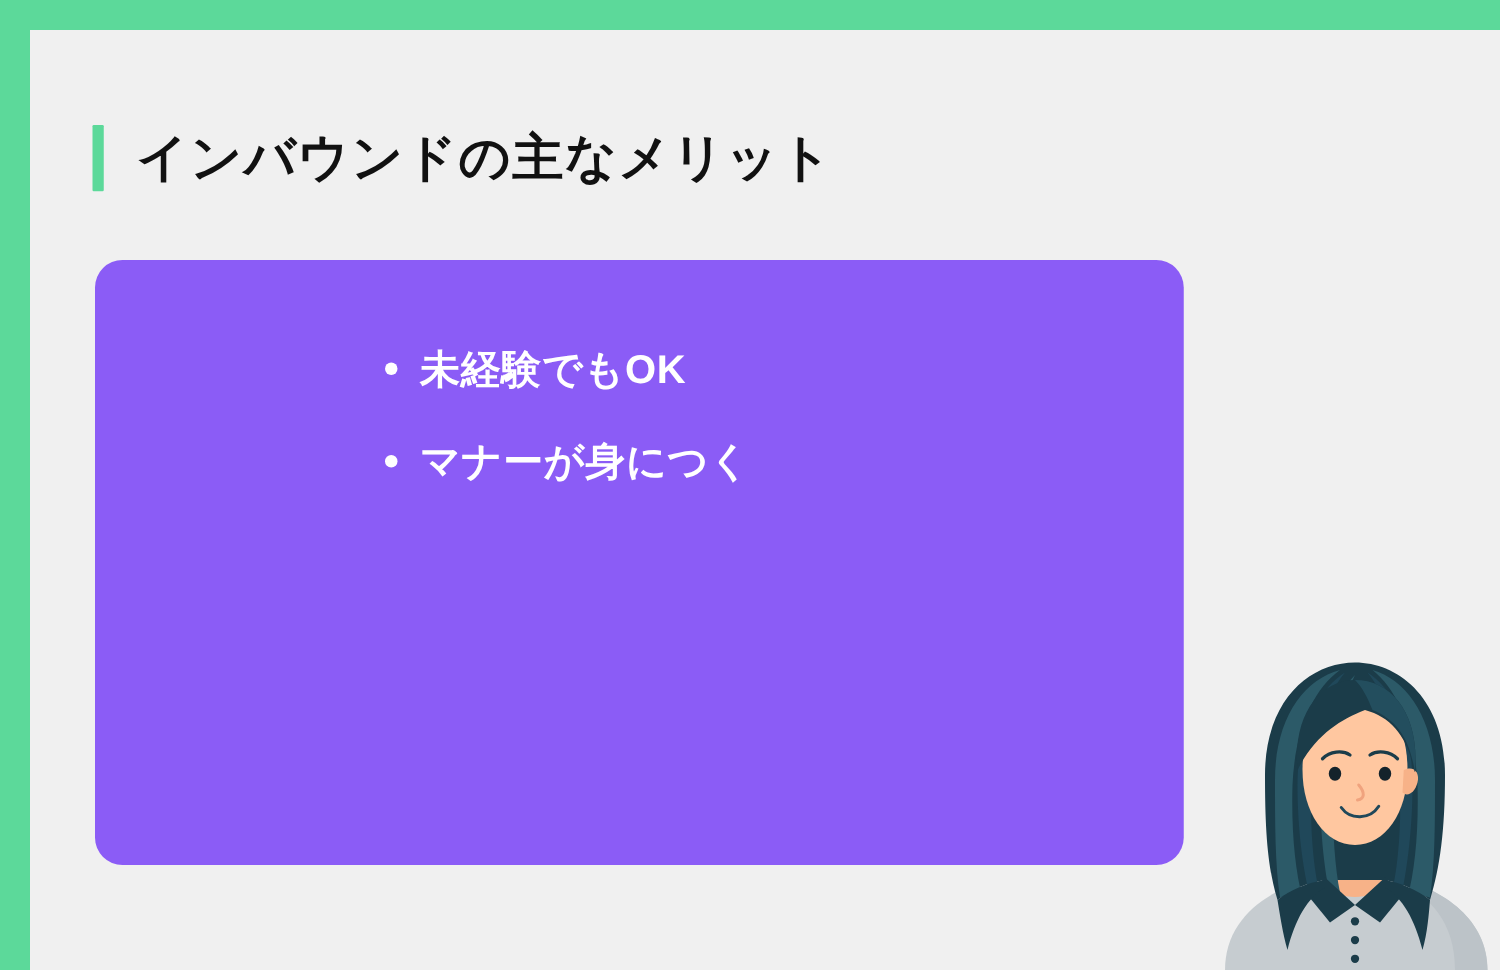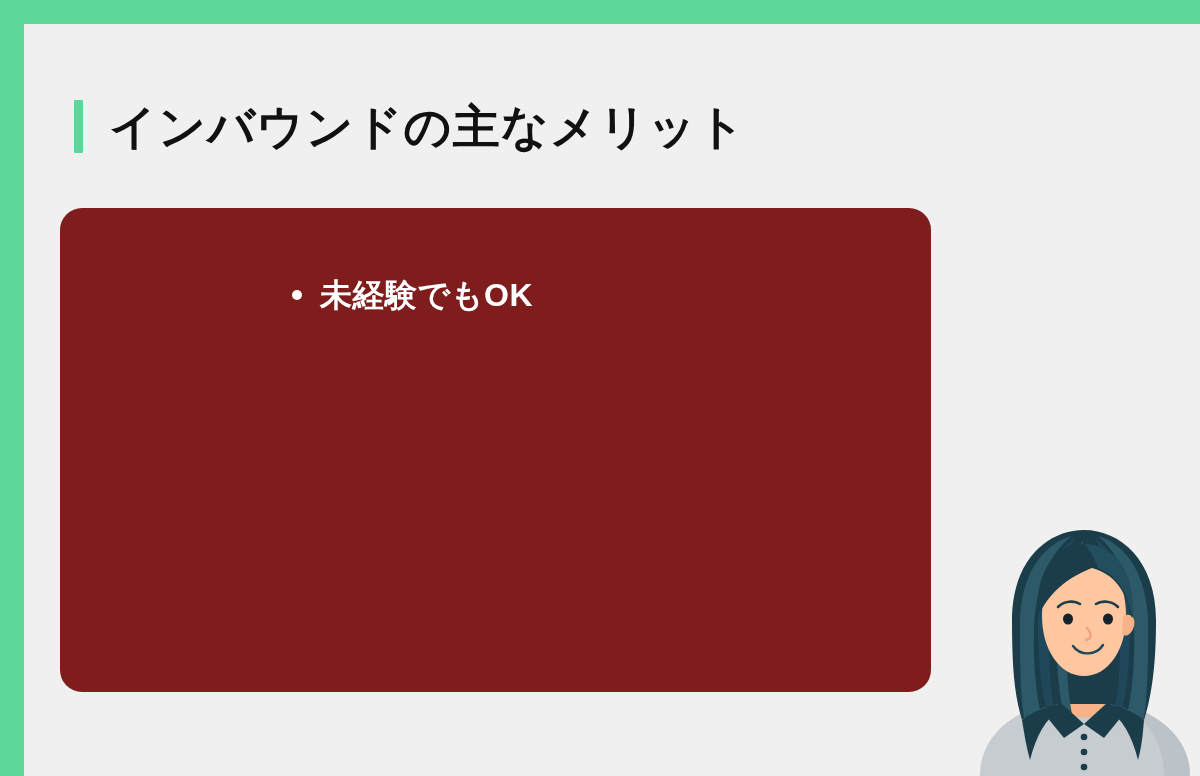--- a/index.html
+++ b/index.html
@@ -41,35 +41,35 @@
   }
   .accent-bar {
     width: 9px;
     height: 53px;
     background: #5cd99a;
     border-radius: 1px;
     flex: 0 0 auto;
   }
   .page-title {
     margin-left: 26px;
-    font-size: 47px;
+    font-size: 41px;
     font-weight: bold;
     color: #111111;
     letter-spacing: 1px;
     white-space: nowrap;
     line-height: 1;
   }
   
   .benefit-card {
     position: absolute;
-    left: 36px;
+    left: 52px;
     top: 184px;
     width: 871px;
     height: 484px;
-    background: #7f1d1d;
+    background: #8b5cf6;
     border-radius: 22px;
   }
   .benefit-list {
     list-style: none;
     margin: 0;
     padding: 0;
     position: absolute;
     left: 232px;
     top: 50px;
     width: 620px;
@@ -121,20 +121,24 @@
       <div class="accent-bar"></div>
       <div class="page-title">インバウンドの主なメリット</div>
     </div>
 
     <div class="benefit-card">
       <ul class="benefit-list">
         <li class="benefit-item">
           <span class="bullet-dot"></span>
           <span class="benefit-text">未経験でもOK</span>
         </li>
+        <li class="benefit-item">
+          <span class="bullet-dot"></span>
+          <span class="benefit-text">マナーが身につく</span>
+        </li>
       </ul>
     </div>
 
     <div class="person-illustration">
       <svg viewBox="0 0 232 252" xmlns="http://www.w3.org/2000/svg" aria-hidden="true">
         <defs>
           <clipPath id="frameClip">
             <rect x="0" y="0" width="232" height="252"></rect>
           </clipPath>
         </defs>

